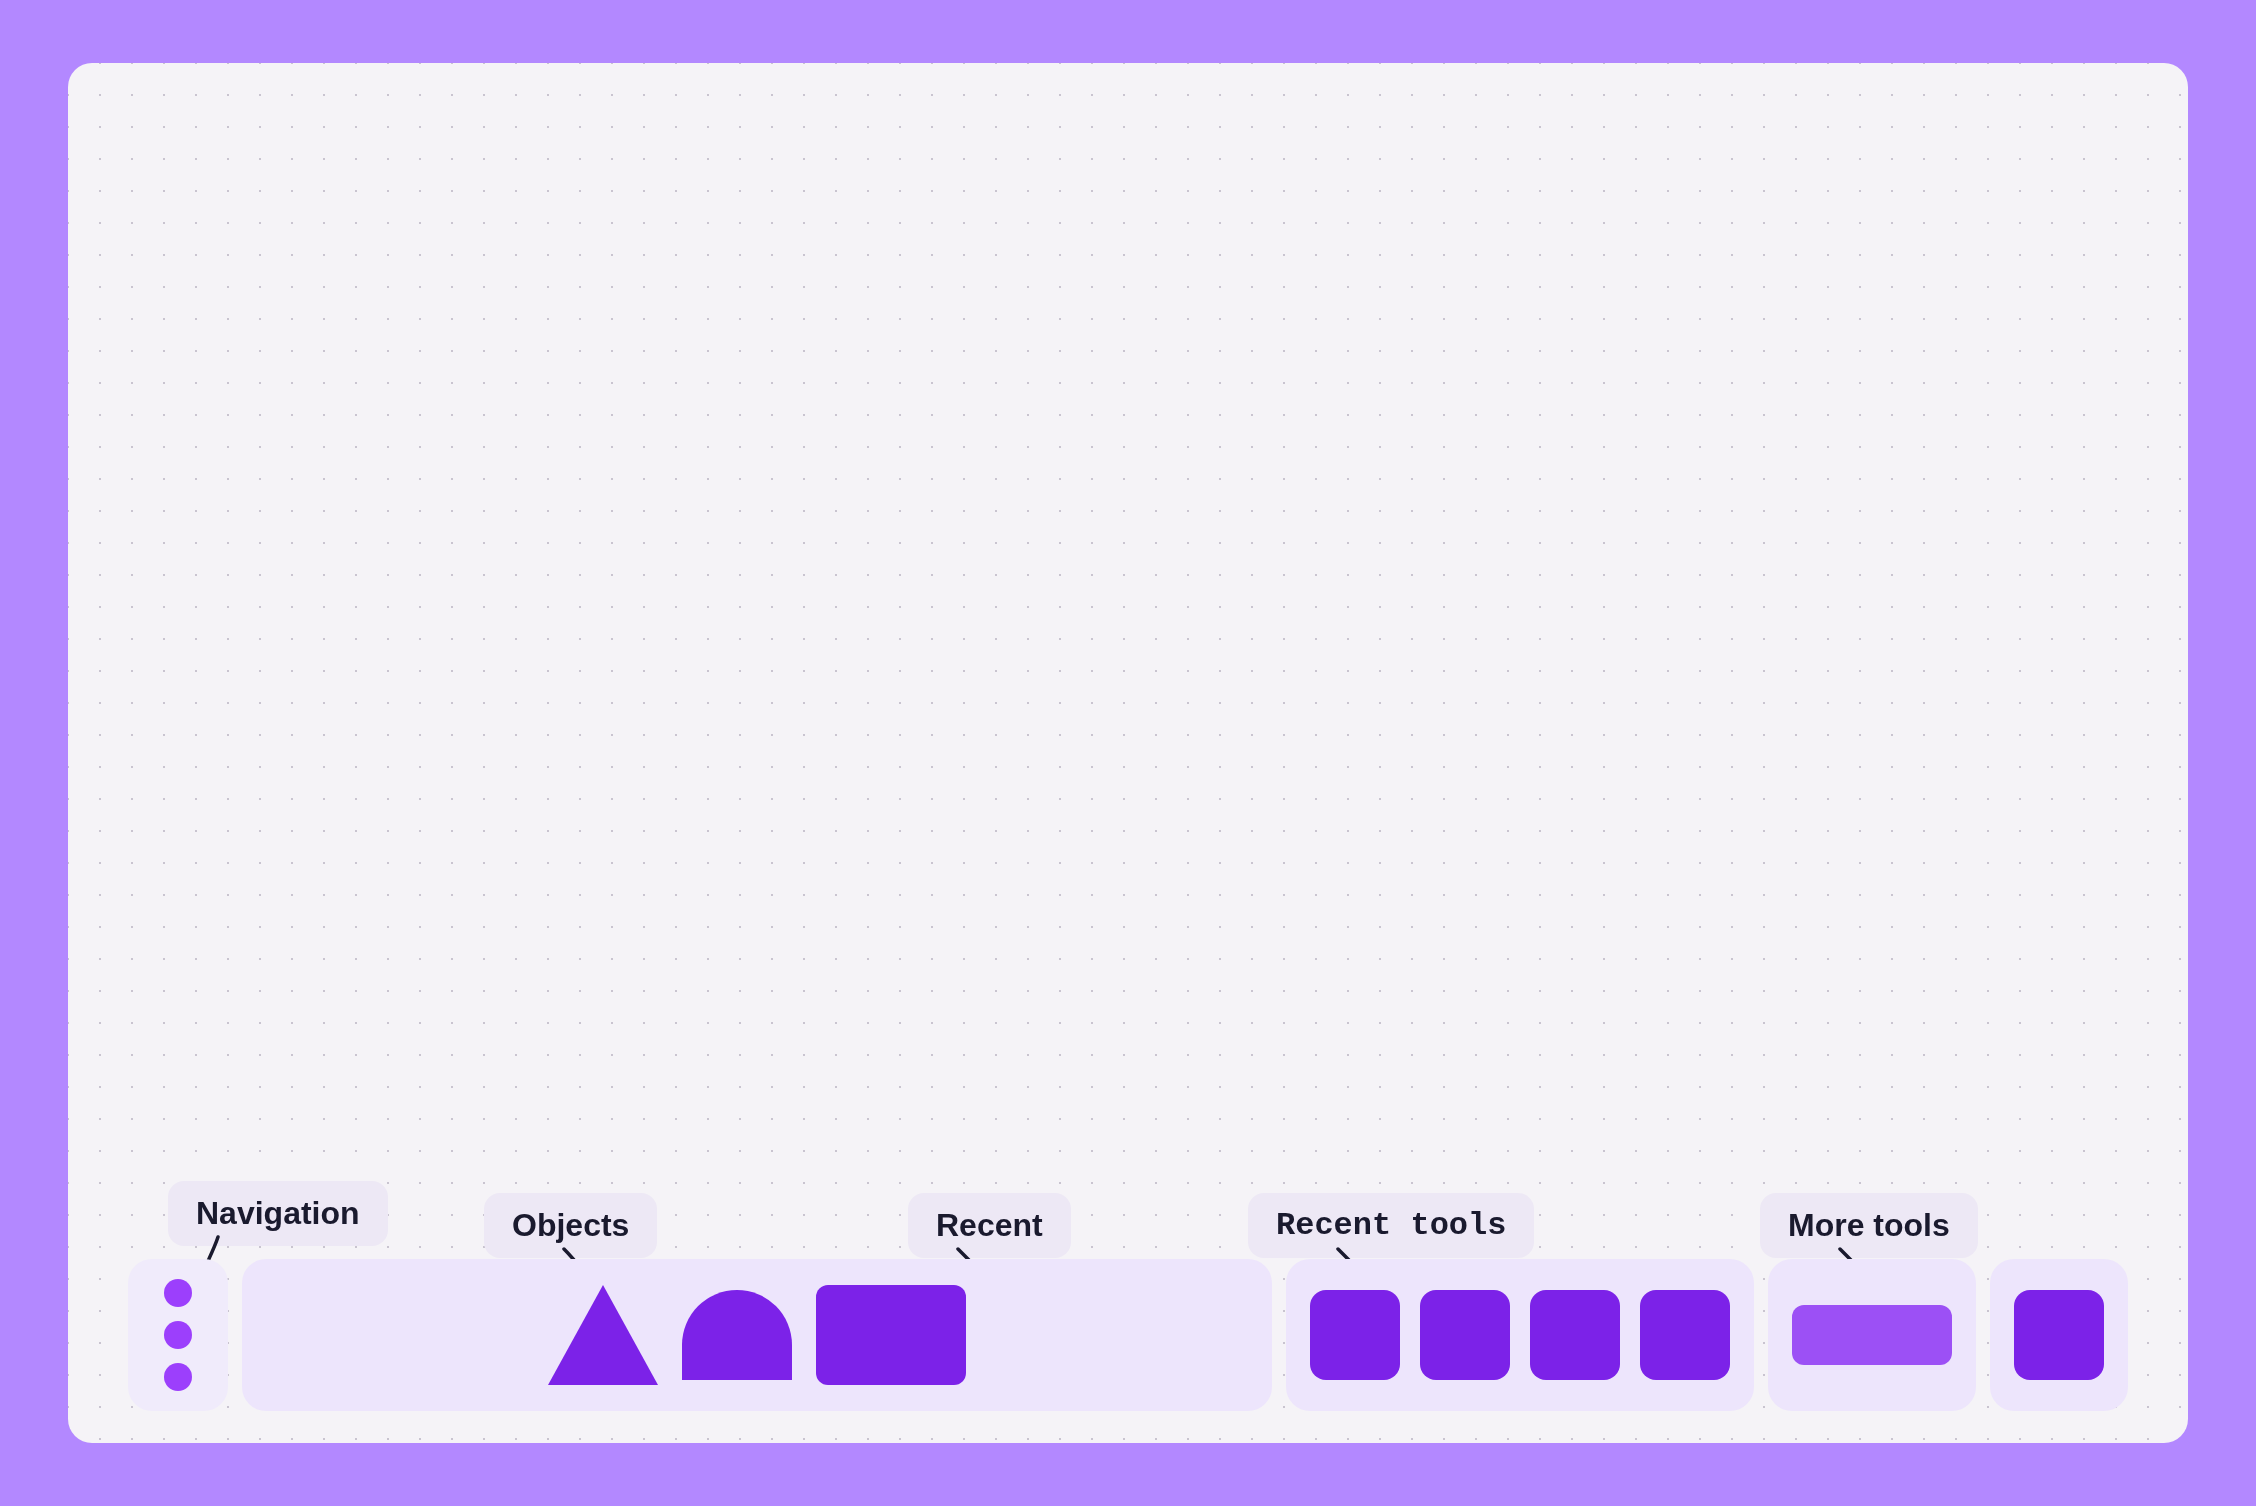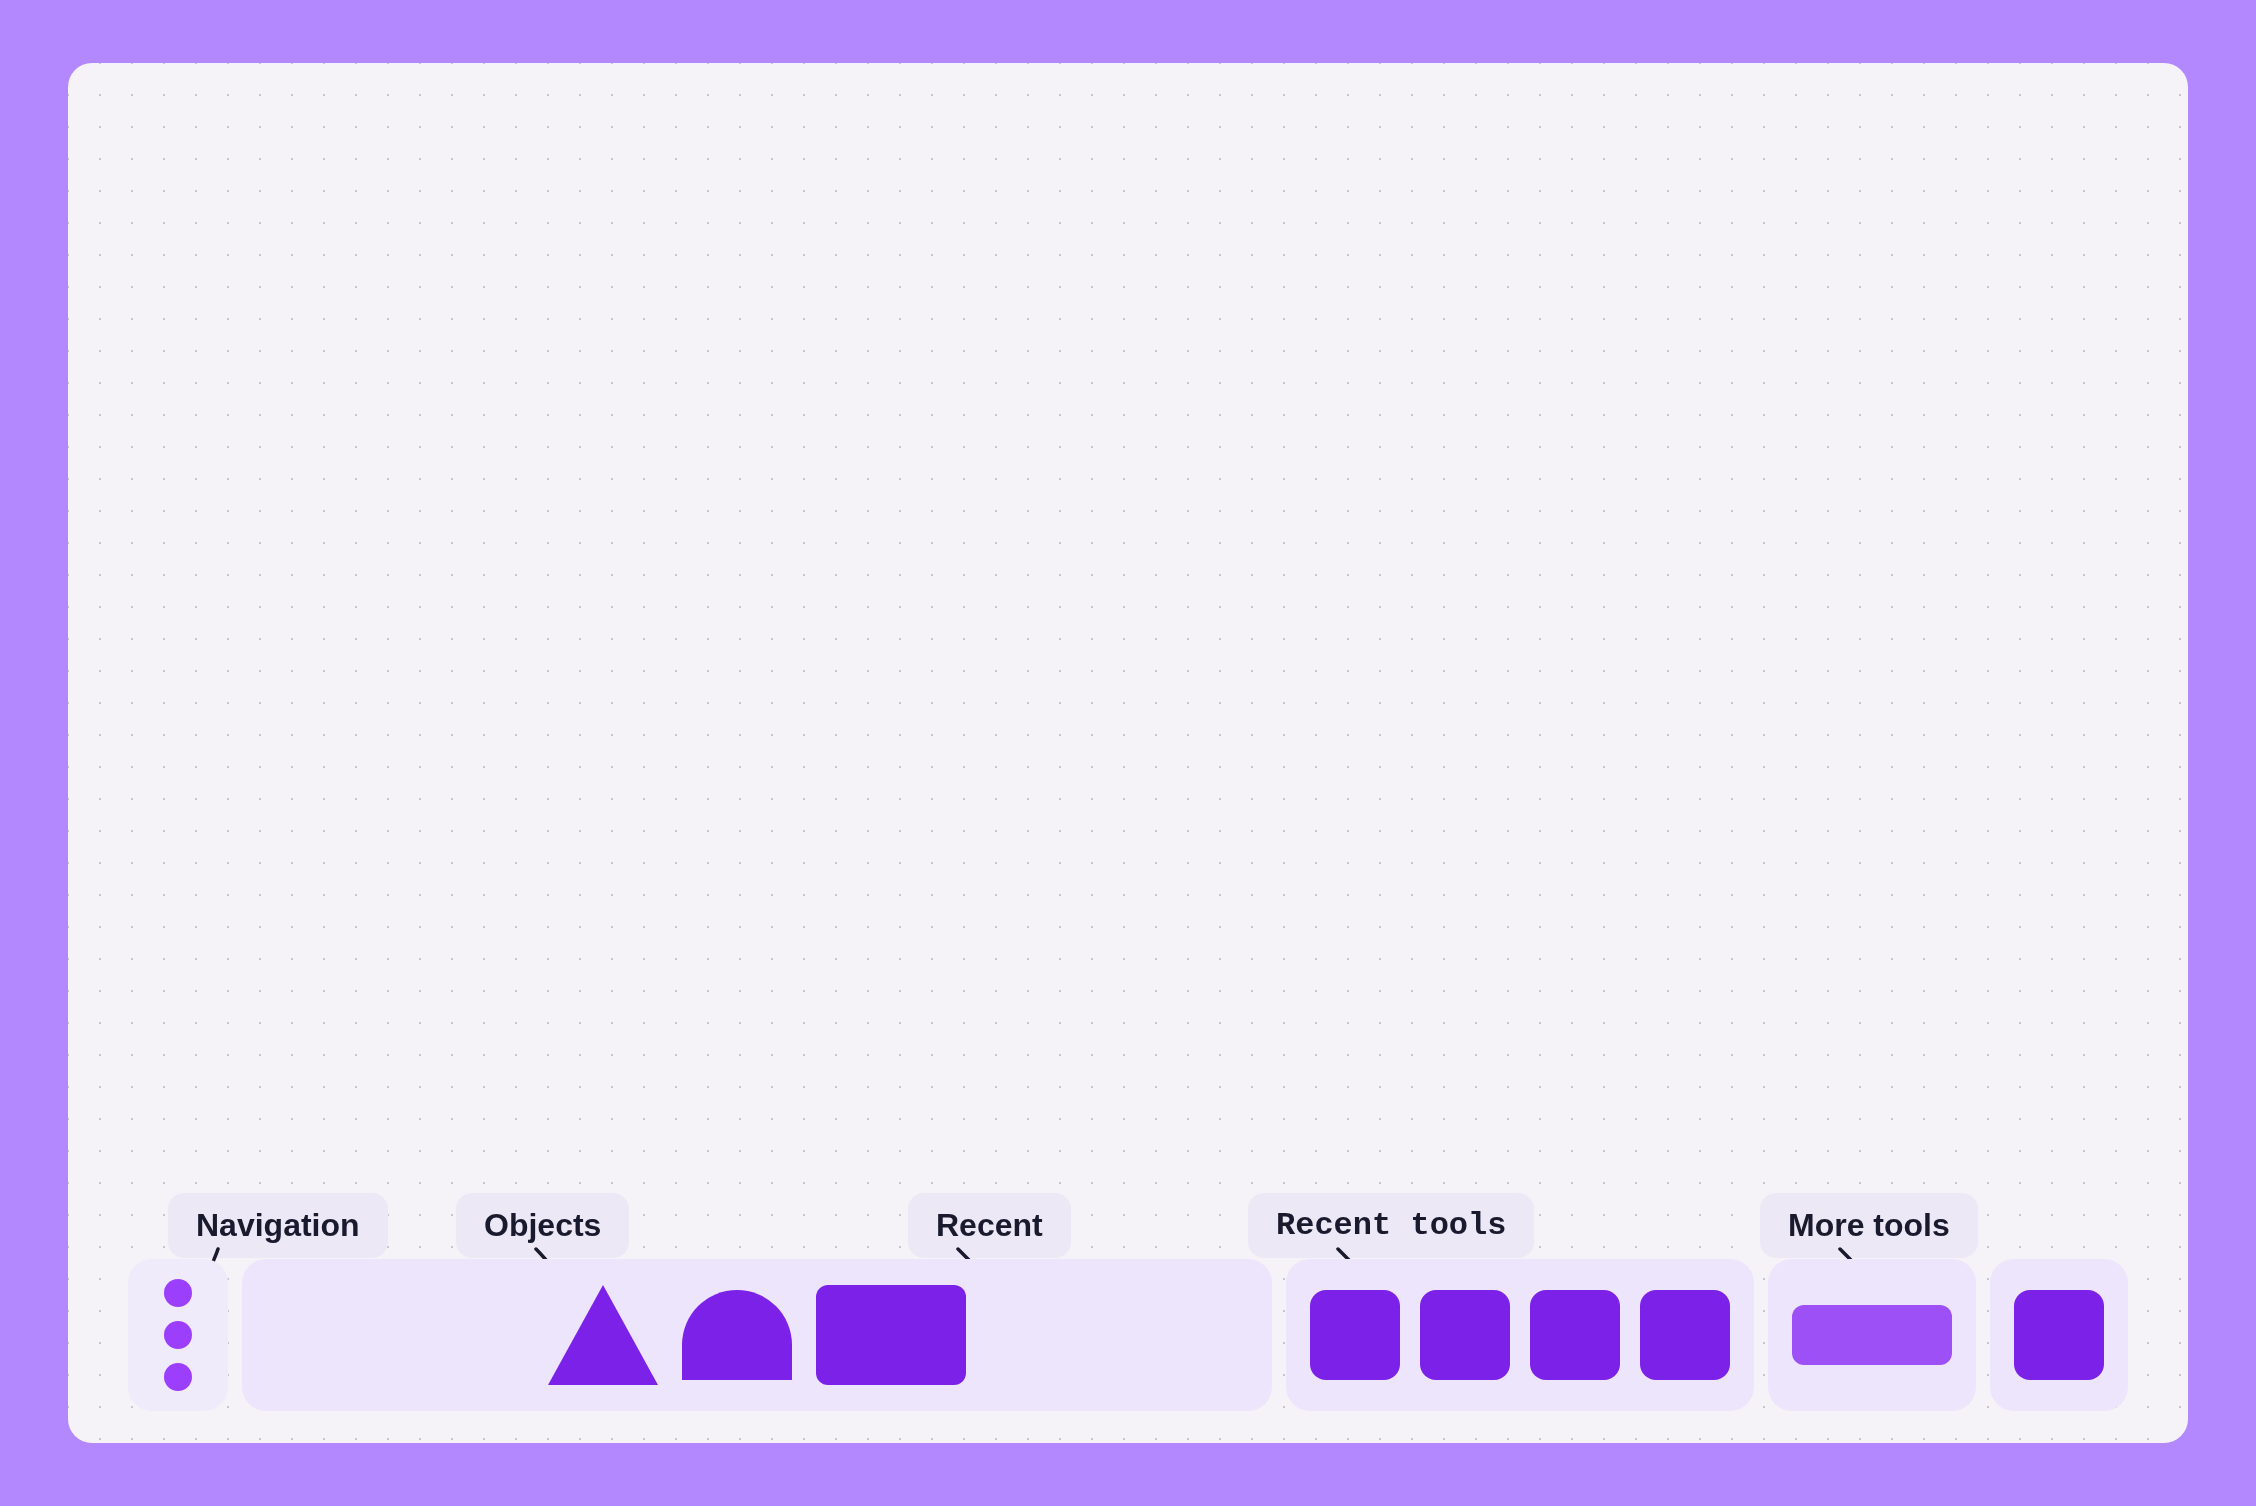--- a/index.html
+++ b/index.html
@@ -189,30 +189,30 @@
       fill: #1a1a2e;
     }
   </style>
 </head>
 <body>
 
 <div class="canvas-container">
 
   <div class="labels-row">
 
-    <div style="position:absolute; left: 40px; bottom: 0;">
+    <div style="position:absolute; left: 40px; bottom: 12px;">
       <span class="label-tag">Navigation</span>
       
       <svg class="arrow" style="position:absolute; left: 30px; top: 56px;" width="120" height="80">
         <path d="M 20,0 C 10,30 -10,50 10,75"></path>
         <polygon points="5,72 10,80 17,72"></polygon>
       </svg>
     </div>
 
-    <div style="position:absolute; left: 328px; bottom: 0;">
+    <div style="position:absolute; left: 356px; bottom: 0;">
       <span class="label-tag">Objects</span>
       
       <svg class="arrow" style="position:absolute; left: 80px; top: 56px;" width="120" height="80">
         <path d="M 0,0 C 20,20 40,50 60,75"></path>
         <polygon points="55,72 60,80 67,73"></polygon>
       </svg>
     </div>
 
     <div style="position:absolute; left: 780px; bottom: 0;">
       <span class="label-tag">Recent</span>

